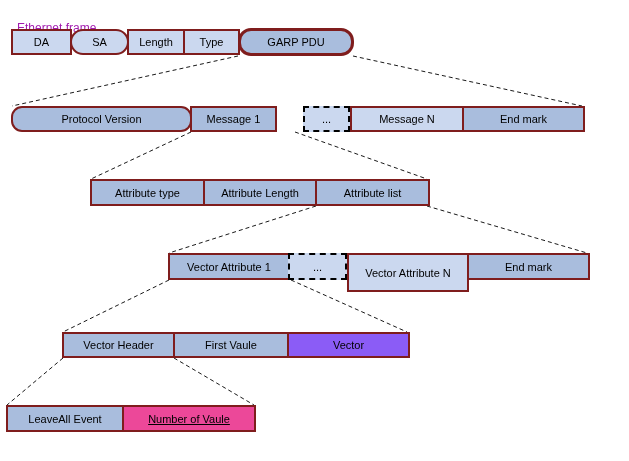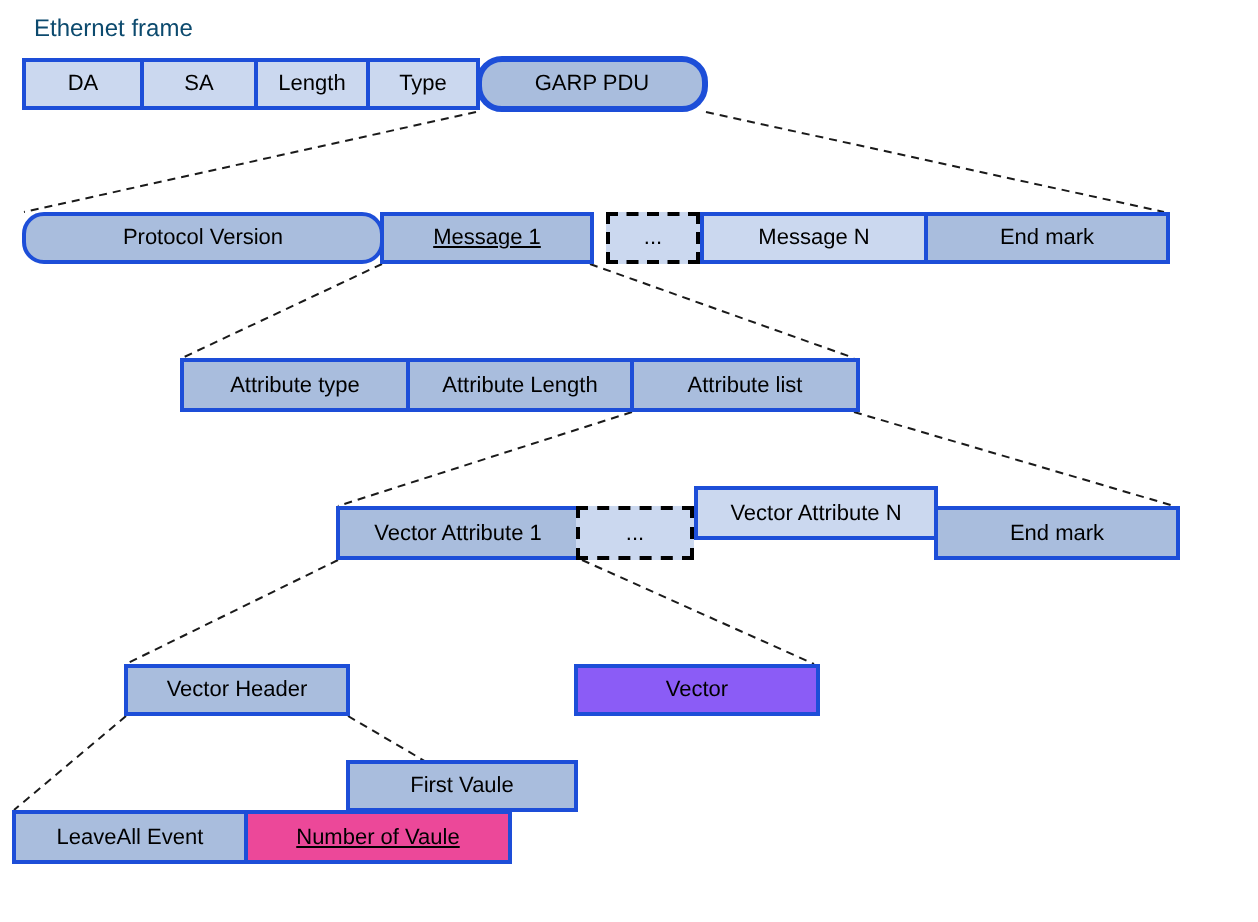--- a/index.html
+++ b/index.html
@@ -11,37 +11,37 @@
   .stage {
     position: relative;
     width: 629px;
     height: 461px;
     background: #ffffff;
     overflow: hidden;
   }
   .diagram-title {
     position: absolute;
     left: 17px;
-    top: 7px;
+    top: 21px;
     font-size: 12px;
-    color: #0c4a6e;
+    color: #a21caf;
     white-space: nowrap;
   }
   .connectors {
     position: absolute;
     left: 0;
     top: 0;
     width: 629px;
     height: 461px;
     pointer-events: none;
   }
   .cell {
     position: absolute;
     box-sizing: border-box;
-    border: 2px solid #1d4ed8;
+    border: 2px solid #7f1d1d;
     display: flex;
     align-items: center;
     justify-content: center;
     font-size: 11px;
     color: #000000;
     white-space: nowrap;
     overflow: hidden;
   }
   .cell.thick { border-width: 3px; }
   .cell.dashed { border: 2px dashed #000000; }
@@ -62,40 +62,40 @@
       <line x1="316" y1="206" x2="169" y2="253"></line>
       <line x1="427" y1="206" x2="587" y2="253"></line>
       <line x1="169" y1="280" x2="63" y2="332"></line>
       <line x1="291" y1="280" x2="407" y2="332"></line>
       <line x1="63" y1="358" x2="7" y2="405"></line>
       <line x1="174" y1="358" x2="254" y2="405"></line>
     </g>
   </svg>
 
   <div class="cell" style="left: 11px; top: 29px; width: 61px; height: 26px; background-color: rgb(203, 216, 239);">DA</div>
-  <div class="cell" style="left: 70px; top: 29px; width: 59px; height: 26px; background-color: rgb(203, 216, 239);">SA</div>
+  <div class="cell" style="left: 70px; top: 29px; width: 59px; height: 26px; background-color: rgb(203, 216, 239); border-radius: 13px;">SA</div>
   <div class="cell" style="left: 127px; top: 29px; width: 58px; height: 26px; background-color: rgb(203, 216, 239);">Length</div>
   <div class="cell" style="left: 183px; top: 29px; width: 57px; height: 26px; background-color: rgb(203, 216, 239);">Type</div>
   <div class="cell thick" style="left: 238px; top: 28px; width: 116px; height: 28px; background-color: rgb(169, 189, 221); border-radius: 13px;">GARP PDU</div>
 
   <div class="cell" style="left: 11px; top: 106px; width: 181px; height: 26px; background-color: rgb(169, 189, 221); border-radius: 11px;">Protocol Version</div>
-  <div class="cell" style="left: 190px; top: 106px; width: 107px; height: 26px; background-color: rgb(169, 189, 221); text-decoration: underline;">Message 1</div>
+  <div class="cell" style="left: 190px; top: 106px; width: 87px; height: 26px; background-color: rgb(169, 189, 221);">Message 1</div>
   <div class="cell dashed" style="left: 303px; top: 106px; width: 47px; height: 26px; background-color: rgb(203, 216, 239);">...</div>
   <div class="cell" style="left: 350px; top: 106px; width: 114px; height: 26px; background-color: rgb(203, 216, 239);">Message N</div>
   <div class="cell" style="left: 462px; top: 106px; width: 123px; height: 26px; background-color: rgb(169, 189, 221);">End mark</div>
 
   <div class="cell" style="left: 90px; top: 179px; width: 115px; height: 27px; background-color: rgb(169, 189, 221);">Attribute type</div>
   <div class="cell" style="left: 203px; top: 179px; width: 114px; height: 27px; background-color: rgb(169, 189, 221);">Attribute Length</div>
   <div class="cell" style="left: 315px; top: 179px; width: 115px; height: 27px; background-color: rgb(169, 189, 221);">Attribute list</div>
 
   <div class="cell" style="left: 168px; top: 253px; width: 122px; height: 27px; background-color: rgb(169, 189, 221); text-align: right;">Vector Attribute 1</div>
   <div class="cell dashed" style="left: 288px; top: 253px; width: 59px; height: 27px; background-color: rgb(203, 216, 239);">...</div>
-  <div class="cell" style="left: 347px; top: 243px; width: 122px; height: 27px; background-color: rgb(203, 216, 239);">Vector Attribute N</div>
+  <div class="cell" style="left: 347px; top: 253px; width: 122px; height: 39px; background-color: rgb(203, 216, 239);">Vector Attribute N</div>
   <div class="cell" style="left: 467px; top: 253px; width: 123px; height: 27px; background-color: rgb(169, 189, 221);">End mark</div>
 
   <div class="cell" style="left: 62px; top: 332px; width: 113px; height: 26px; background-color: rgb(169, 189, 221);">Vector Header</div>
-  <div class="cell" style="left: 173px; top: 332px; width: 116px; height: 26px; background-color: rgb(169, 189, 221); margin-top: 48px;">First Vaule</div>
+  <div class="cell" style="left: 173px; top: 332px; width: 116px; height: 26px; background-color: rgb(169, 189, 221);">First Vaule</div>
   <div class="cell" style="left: 287px; top: 332px; width: 123px; height: 26px; background-color: #8b5cf6;">Vector</div>
 
   <div class="cell" style="left: 6px; top: 405px; width: 118px; height: 27px; background-color: rgb(169, 189, 221);">LeaveAll Event</div>
   <div class="cell" style="left: 122px; top: 405px; width: 134px; height: 27px; background-color: #ec4899; text-decoration: underline;">Number of Vaule</div>
 
 </div>
 
 </body></html>

